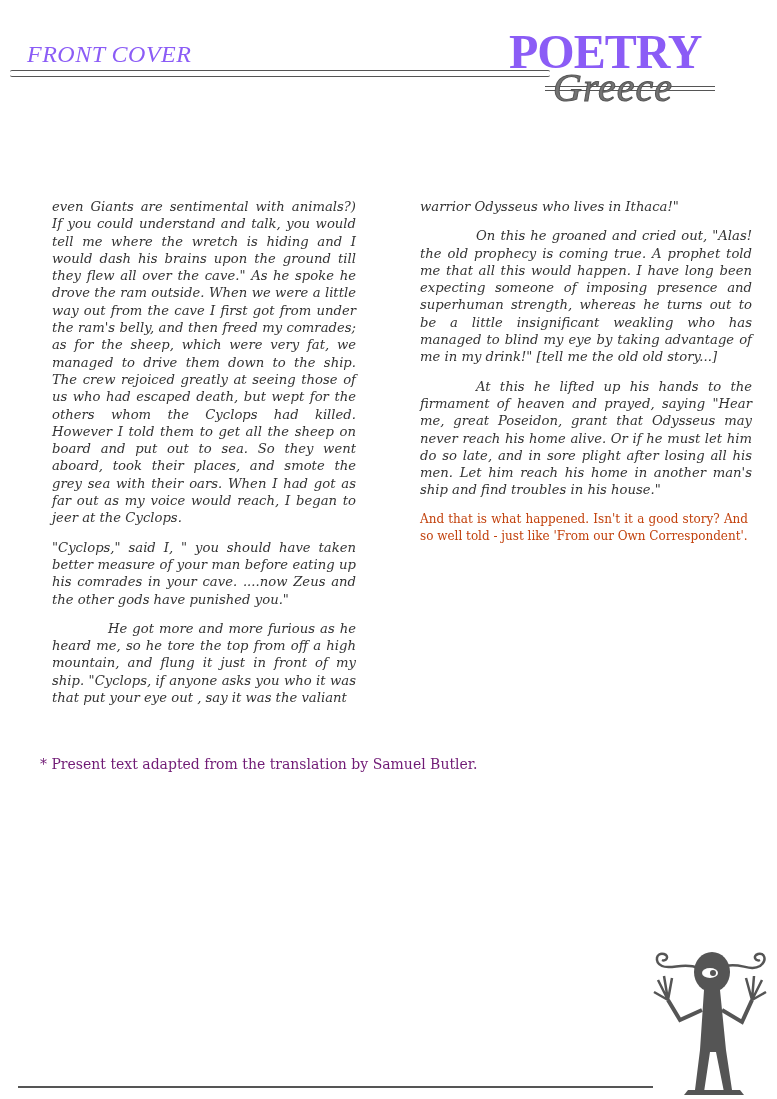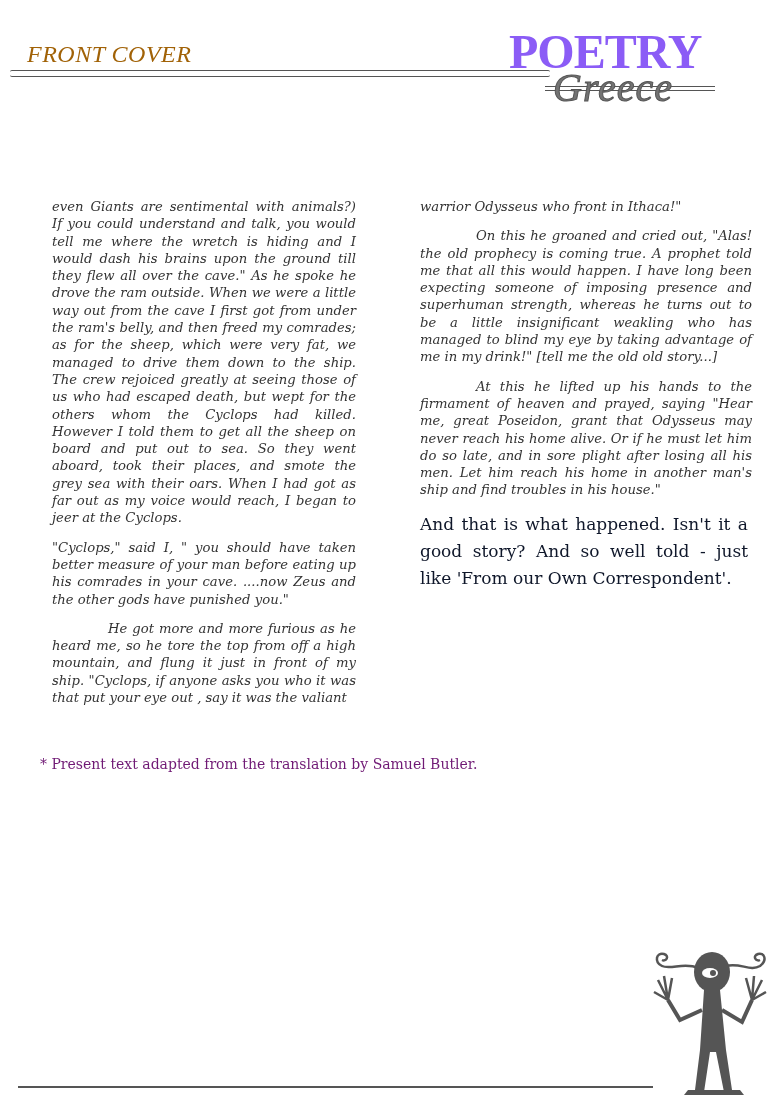--- a/index.html
+++ b/index.html
@@ -1,28 +1,28 @@
 <!DOCTYPE html>
 <html><head>
 <meta charset="utf-8">
 <style>
   html, body { margin:0; padding:0; background:#ffffff; }
   body { width:777px; height:1099px; position:relative; overflow:hidden; font-family:"DejaVu Serif", serif; color:#2e2e2e; }
-  .section-title { position:absolute; left:27px; top:41px; font-family:"Liberation Serif", serif; font-style:italic; font-size:24px; color:#a16207; letter-spacing:0.5px; }
+  .section-title { position:absolute; left:27px; top:41px; font-family:"Liberation Serif", serif; font-style:italic; font-size:24px; color:#8b5cf6; letter-spacing:0.5px; }
   .header-rule { position:absolute; left:10px; top:70px; width:540px; height:5px; border-top:1.5px solid #555; border-bottom:1.5px solid #555; border-radius:2px; }
   .logo { position:absolute; left:505px; top:28px; width:210px; height:85px; }
   .logo .poetry { position:absolute; left:4px; top:-4px; font-family:"Liberation Serif", serif; font-size:48px; font-weight:bold; color:#8b5cf6; letter-spacing:-1px; }
   .logo .greece { position:absolute; left:48px; top:36px; font-family:"Liberation Serif", serif; font-style:italic; font-size:40px; color:#737373; -webkit-text-stroke:1px #555; letter-spacing:1px; }
   .logo .greece-line { position:absolute; left:40px; top:58px; width:170px; height:3px; border-top:1px solid #555; border-bottom:1px solid #555; }
   .col { position:absolute; font-family:"DejaVu Serif", serif; font-style:italic; font-size:13.2px; line-height:17.3px; text-align:justify; color:#333; }
   .col-left { left:40px; top:186px; width:328px; }
   .col-right { left:408px; top:186px; width:356px; }
   .col p { margin:12px; }
   .indent { text-indent:56px; }
-  .upright { font-style:normal; font-size:17px; line-height:27px; color:#0f172a; }
+  .upright { font-style:normal; font-size:12px; line-height:17px; color:#c2410c; }
   .upright-wrap { width:330px; text-align:left; }
   .footnote { position:absolute; left:40px; top:756px; font-family:"DejaVu Serif", serif; font-size:14px; color:#701a75; }
   .bottom-rule { position:absolute; left:18px; top:1086px; width:635px; height:0; border-top:2px solid #555; }
   .mascot { position:absolute; left:640px; top:940px; width:137px; height:159px; }
 </style>
 </head>
 <body>
 
 <div class="section-title">FRONT COVER</div>
 <div class="header-rule"></div>
@@ -33,21 +33,21 @@
   <span class="greece">Greece</span>
 </div>
 
 <div class="col col-left">
   <p>even Giants are sentimental  with animals?) If you could understand and talk, you would tell me where the wretch is hiding and I would dash his brains upon the ground till they flew all over the cave."  As he spoke he drove the ram outside. When we were a little way out from the cave I first got from under the ram's belly, and then freed my comrades; as for the sheep, which were very fat, we managed to drive them down to the ship. The crew rejoiced greatly at seeing those of us who had escaped death, but wept for the others whom the Cyclops had killed. However I told them to get all the sheep on board and put out to sea. So they went aboard, took their places, and smote the grey sea with their oars. When I had got as far out as my voice would reach, I began to jeer at the Cyclops.</p>
   <p>"Cyclops," said I, " you should have taken better measure of your man before eating up his comrades in your cave. ....now Zeus and the other gods have punished you."</p>
   <p class="indent">He got more and more furious as he heard me, so he tore the top from off a high mountain, and flung it just in front of my ship. "Cyclops, if anyone asks you who it was that put your eye out , say it was the valiant</p>
 </div>
 
 <div class="col col-right">
-  <p>warrior Odysseus who front in Ithaca!"</p>
+  <p>warrior Odysseus who lives in Ithaca!"</p>
   <p class="indent">On this he groaned and cried out, "Alas!  the old prophecy is coming true. A prophet  told me that all this would happen. I have long been expecting someone of imposing presence and superhuman strength, whereas he turns out to be a little insignificant weakling who has managed to blind my eye by taking advantage of me in my drink!"  [tell me the old old story...]</p>
   <p class="indent">At this he lifted up his hands to the firmament of heaven and prayed, saying "Hear me, great Poseidon, grant that Odysseus may never reach his home alive. Or if he must let him do so late, and in sore plight after losing all his men. Let him reach his home in another man's ship and find troubles in his house."</p>
   <div class="upright upright-wrap" style="margin-top:0px;">
     <p style="text-align:justify;width:328px;">And that is what happened. Isn't it a good story?   And so well told - just like 'From our Own Correspondent'.</p>
   </div>
 </div>
 
 <div class="footnote">* Present text adapted from the translation by Samuel Butler.</div>
 
 <div class="bottom-rule"></div>

